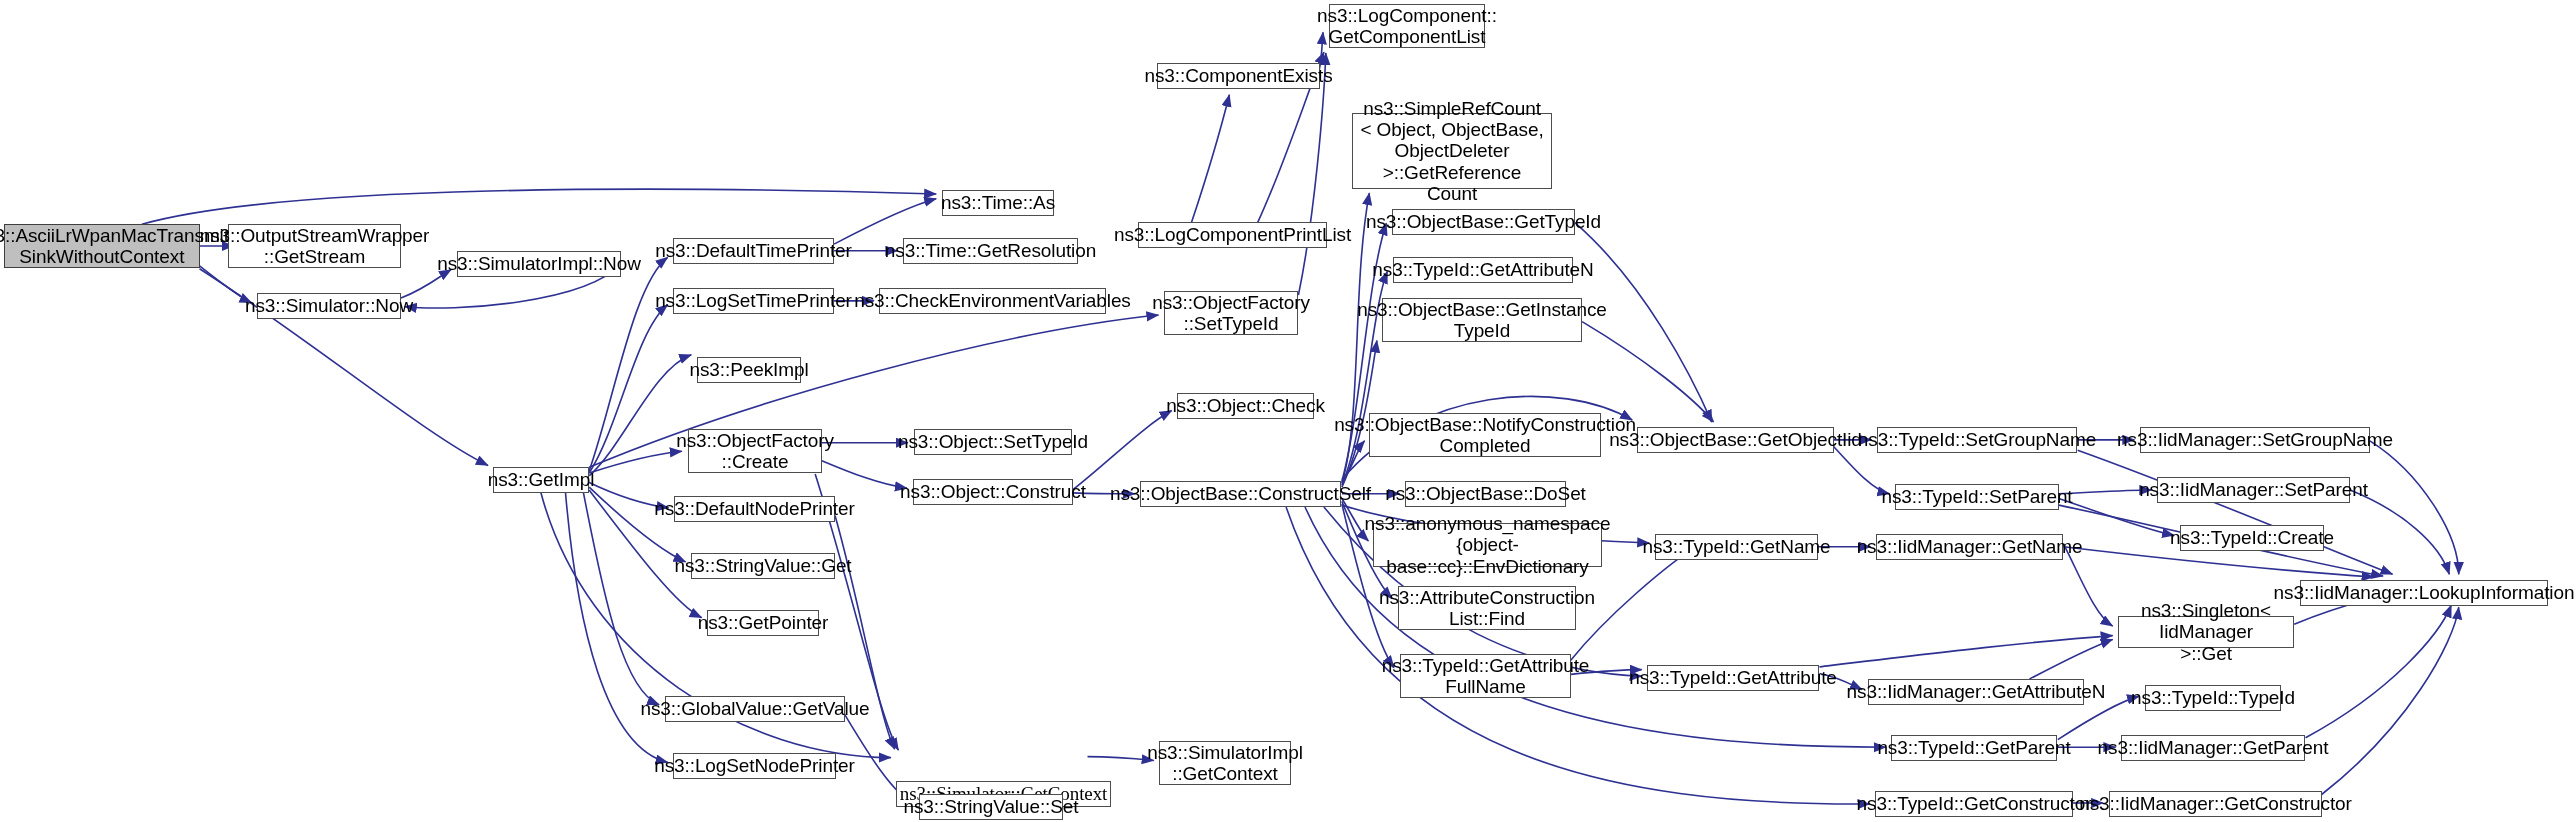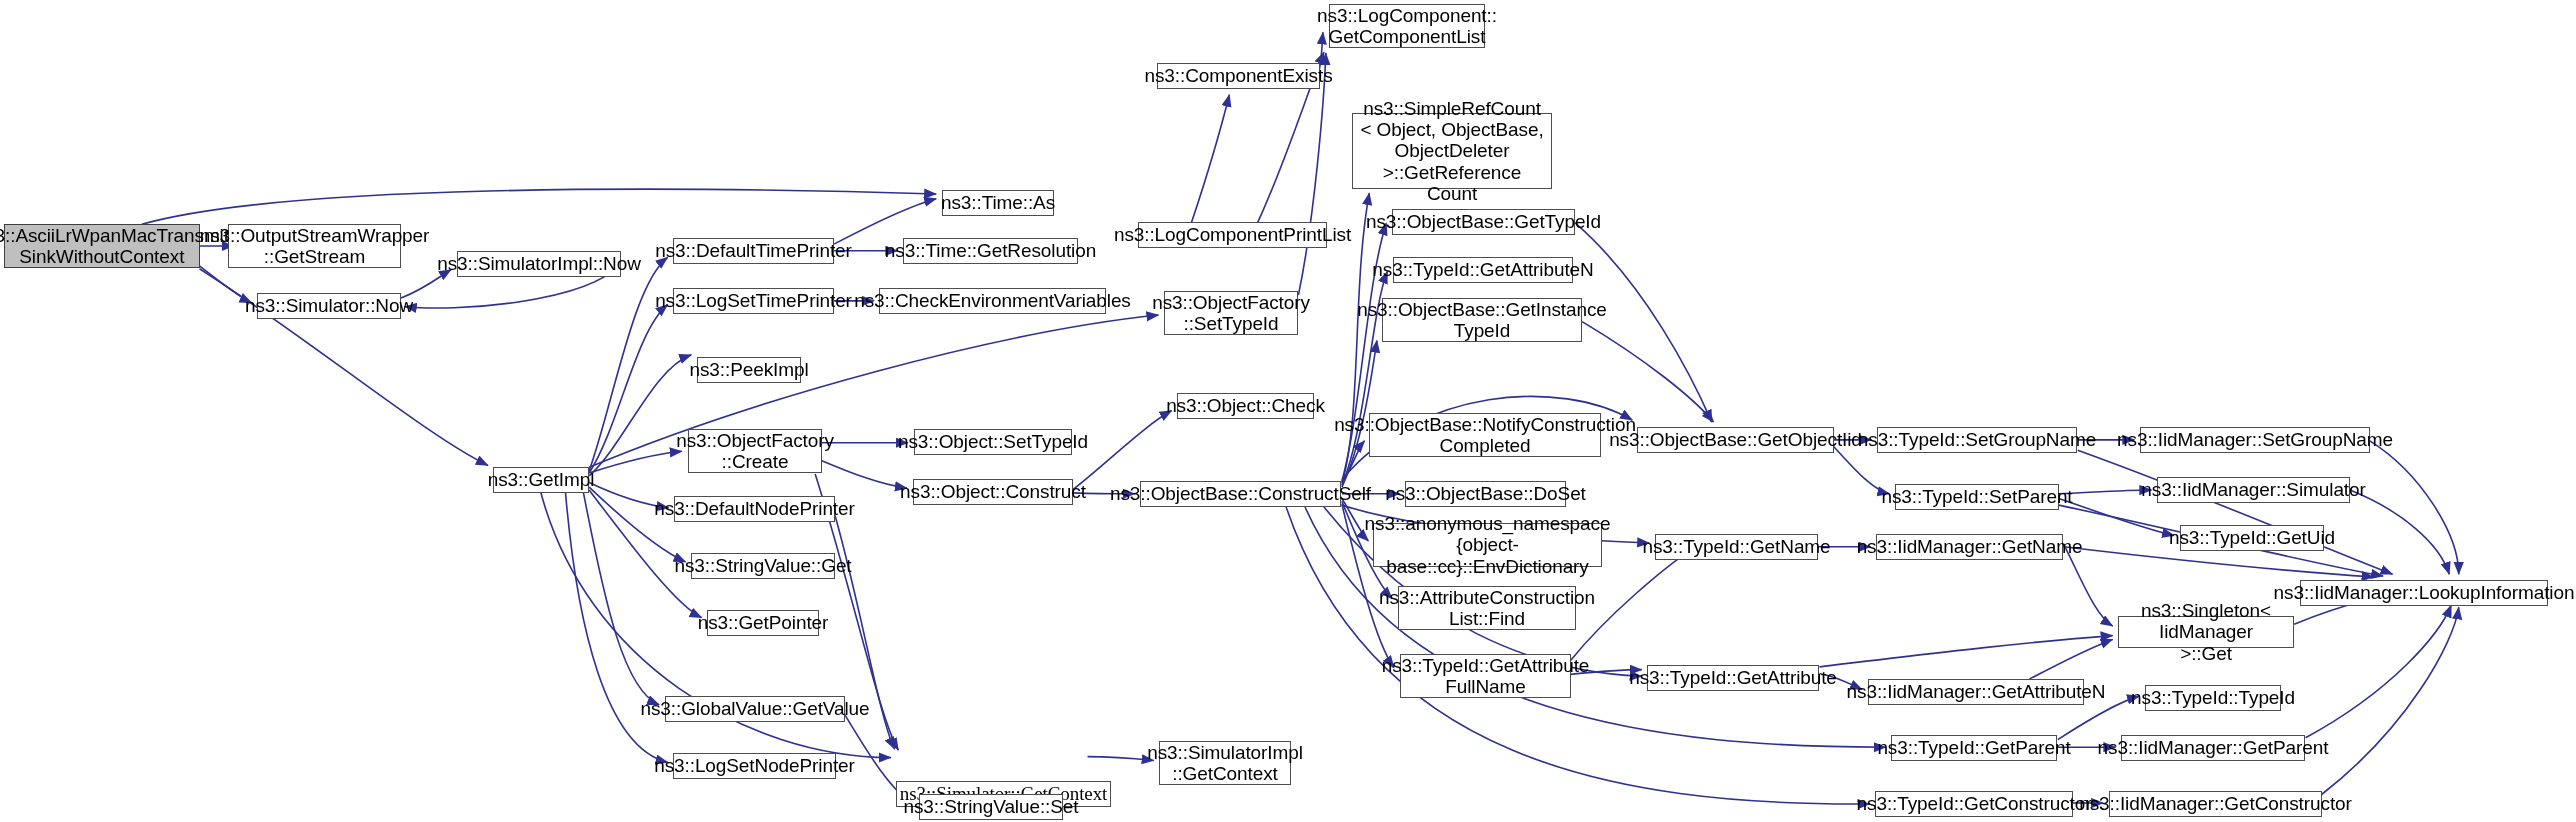--- a/index.html
+++ b/index.html
@@ -167,22 +167,22 @@
       <div class="node" style="left: 1647px; top: 665px; width: 172px; height: 25.5px;"><span>ns3::TypeId::GetAttribute</span></div>
       <div class="node" style="left: 1637px; top: 427px; width: 197px; height: 25.5px;"><span>ns3::ObjectBase::GetObjectIid</span></div>
       <div class="node" style="left: 1655px; top: 534px; width: 163px; height: 25.5px;"><span>ns3::TypeId::GetName</span></div>
       <div class="node" style="left: 1877px; top: 427px; width: 200px; height: 25.5px;"><span>ns3::TypeId::SetGroupName</span></div>
       <div class="node" style="left: 1895px; top: 484px; width: 164px; height: 25.5px;"><span>ns3::TypeId::SetParent</span></div>
       <div class="node" style="left: 1876px; top: 534px; width: 187px; height: 25.5px;"><span>ns3::IidManager::GetName</span></div>
       <div class="node" style="left: 1868px; top: 679px; width: 216px; height: 25.5px;"><span>ns3::IidManager::GetAttributeN</span></div>
       <div class="node" style="left: 1891px; top: 735px; width: 166px; height: 25.5px;"><span>ns3::TypeId::GetParent</span></div>
       <div class="node" style="left: 1875px; top: 791px; width: 198px; height: 25.5px;"><span>ns3::TypeId::GetConstructor</span></div>
       <div class="node" style="left: 2140px; top: 427px; width: 230px; height: 25.5px;"><span>ns3::IidManager::SetGroupName</span></div>
-      <div class="node" style="left: 2157px; top: 477px; width: 193px; height: 25.5px;"><span>ns3::IidManager::Simulator</span></div>
-      <div class="node" style="left: 2180px; top: 525px; width: 144px; height: 25.5px;"><span>ns3::TypeId::GetUid</span></div>
+      <div class="node" style="left: 2157px; top: 477px; width: 193px; height: 25.5px;"><span>ns3::IidManager::SetParent</span></div>
+      <div class="node" style="left: 2180px; top: 525px; width: 144px; height: 25.5px;"><span>ns3::TypeId::Create</span></div>
       <div class="node" style="left: 2300px; top: 580px; width: 248px; height: 25.5px;"><span>ns3::IidManager::LookupInformation</span></div>
       <div class="node" style="left: 2118px; top: 616px; width: 176px; height: 32px;"><span>ns3::Singleton&lt; IidManager
 &gt;::Get</span></div>
       <div class="node" style="left: 2145px; top: 685px; width: 136px; height: 25.5px;"><span>ns3::TypeId::TypeId</span></div>
       <div class="node" style="left: 2121px; top: 735px; width: 184px; height: 25.5px;"><span>ns3::IidManager::GetParent</span></div>
       <div class="node" style="left: 2109px; top: 791px; width: 213px; height: 25.5px;"><span>ns3::IidManager::GetConstructor</span></div>
     </div>
 </div>
 
 

